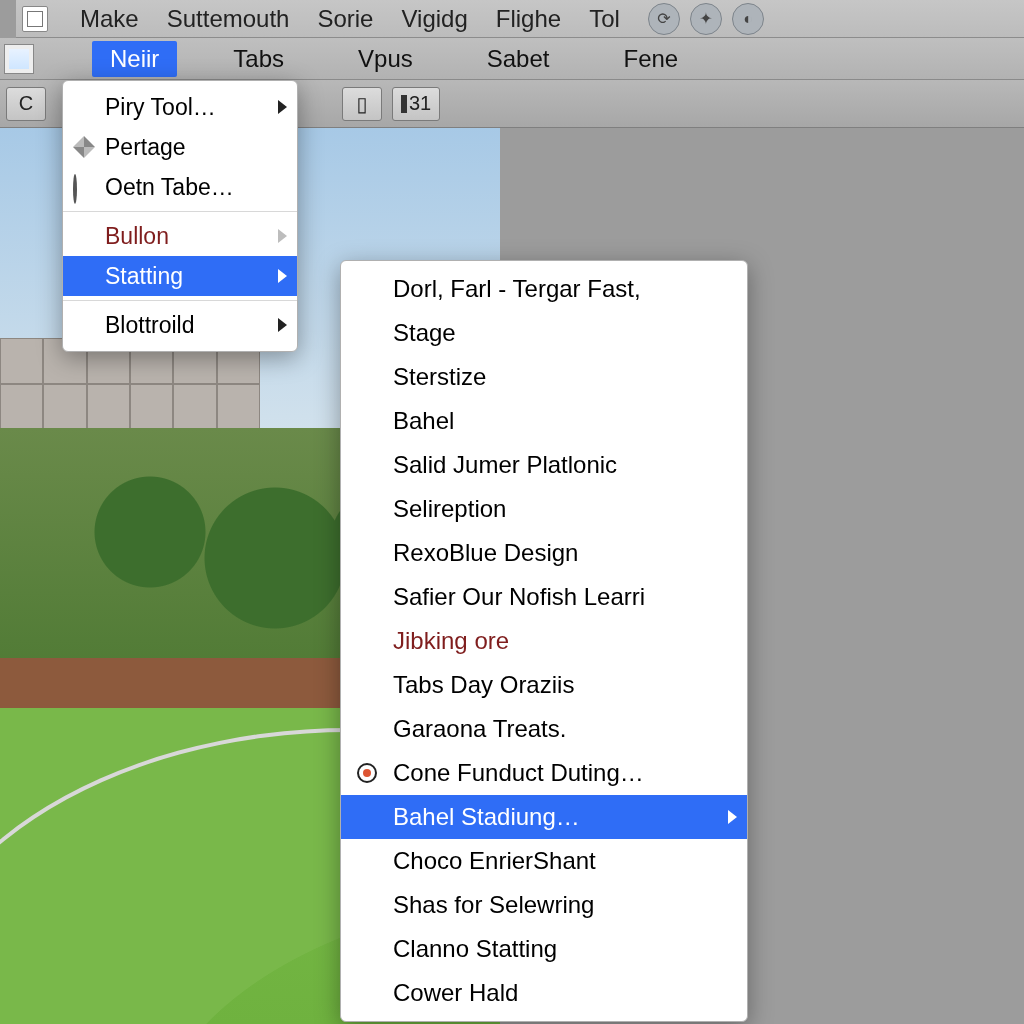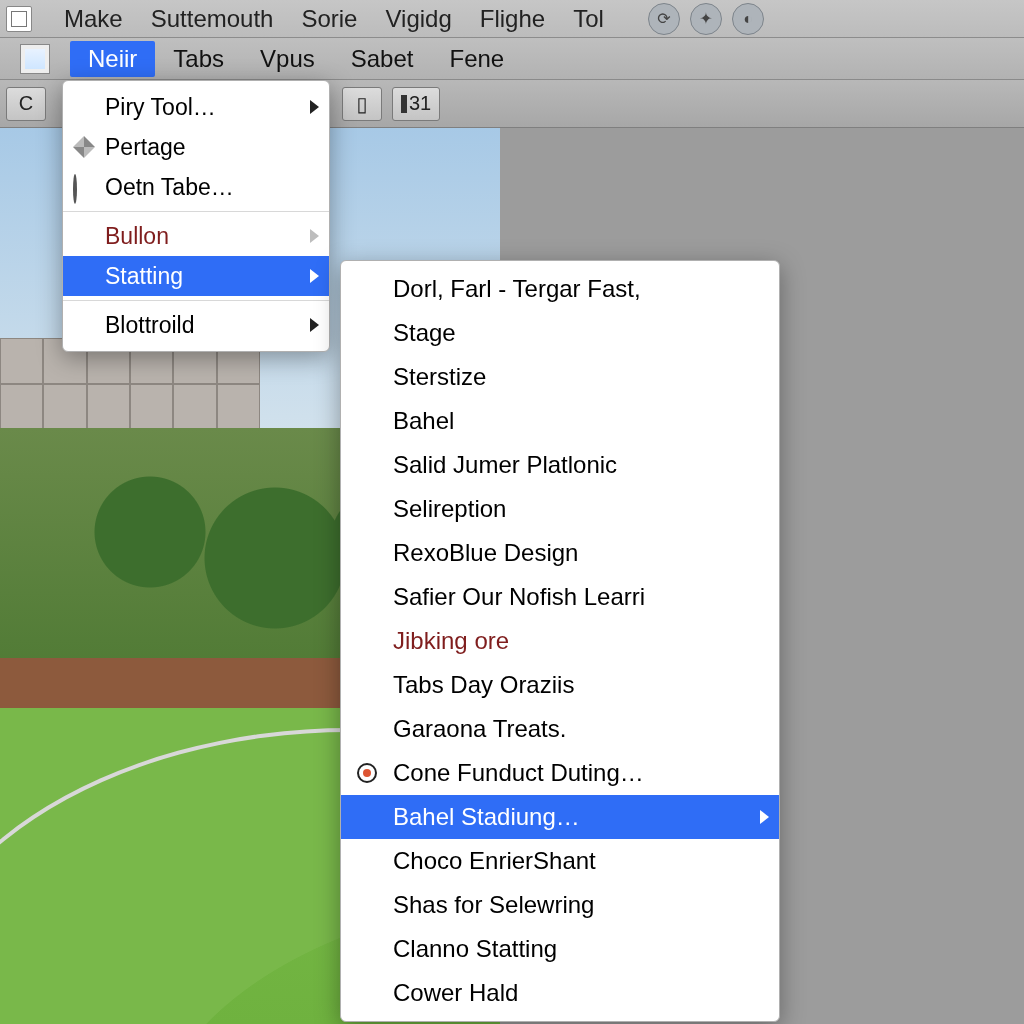--- a/index.html
+++ b/index.html
@@ -7,21 +7,21 @@
   body {
     font-family: -apple-system, "Helvetica Neue", Arial, sans-serif;
     background: #9c9c9c;
     position: relative;
     font-size: 22px;
     color: #000;
   }
 
   
   .os-menubar {
-    position: absolute; top: 0; left: 0; right: 0; height: 38px;
+    position: absolute; top: 0; left: 16px; right: 0; height: 38px;
     background: linear-gradient(#c6c6c6,#bcbcbc);
     border-bottom: 1px solid #8c8c8c;
     display: flex; align-items: center;
     padding-left: 6px;
   }
   .os-icon-square {
     width: 26px; height: 26px;
     background: #fff; border: 1px solid #888; border-radius: 2px;
     margin-right: 18px;
     position: relative;
@@ -45,21 +45,22 @@
     display:flex; align-items:center; justify-content:center;
     font-size:16px; color:#444;
   }
 
   
   .app-menubar {
     position: absolute; top: 38px; left: 0; right: 0; height: 42px;
     background: linear-gradient(#bfbfbf,#b2b2b2);
     border-bottom: 1px solid #8a8a8a;
     display: flex; align-items: center;
-    padding-left: 20px;
+    padding-left: 4px;
+    gap: 38px;
   }
   .app-icon {
     width: 30px; height: 30px; background:#eee;
     border:1px solid #888; margin-right:20px;
     position:relative;
   }
   .app-icon::after{
     content:""; position:absolute; left:4px; right:4px; top:4px; bottom:4px;
     background:linear-gradient(#e8f2ff,#cfe6ff);
   }
@@ -130,21 +131,21 @@
 
   
   .menu {
     position:absolute;
     background:#fff;
     border:1px solid #b0b0b0;
     border-radius:6px;
     box-shadow:0 6px 24px rgba(0,0,0,.35);
     padding:6px 0;
   }
-  .menu-primary { top:80px; left:62px; width:268px; }
+  .menu-primary { top:80px; left:62px; width:236px; }
   .menu-row {
     display:flex; align-items:center;
     height:40px;
     padding:0 14px 0 42px;
     font-size:23px;
     position:relative;
     cursor:default;
   }
   .menu-row.disabled { color:#7f1d1d; }
   .menu-row.highlight { background:#2f6df6; color:#fff; }
@@ -159,21 +160,21 @@
   .menu-row.disabled .chev { border-left-color:#bdbdbd; }
   .menu-row .left-icon{
     position:absolute; left:10px; top:50%; transform:translateY(-50%);
     width:22px; height:22px;
   }
   .menu-sep { height:1px; background:#d8d8d8; margin:4px 0; }
   .icon-brush{ background:conic-gradient(#888 0 25%, #bbb 0 50%, #888 0 75%, #bbb 0); clip-path:polygon(50% 0,100% 50%,50% 100%,0 50%); }
   .icon-ring{ border:2px solid #555; border-radius:50%; width:14px; height:14px; margin:auto; }
 
   
-  .menu-sub { top:260px; left:340px; width:440px; }
+  .menu-sub { top:260px; left:340px; width:408px; }
   .menu-sub .menu-row { padding-left:52px; height:44px; font-size:24px; }
   .sub-icon-dot{
     position:absolute; left:16px; top:50%; transform:translateY(-50%);
     width:20px; height:20px; border:2px solid #222; border-radius:50%;
     display:flex; align-items:center; justify-content:center;
   }
   .sub-icon-dot::after{ content:""; width:8px; height:8px; background:#d53; border-radius:50%; }
 </style>
 </head>
 <body>

